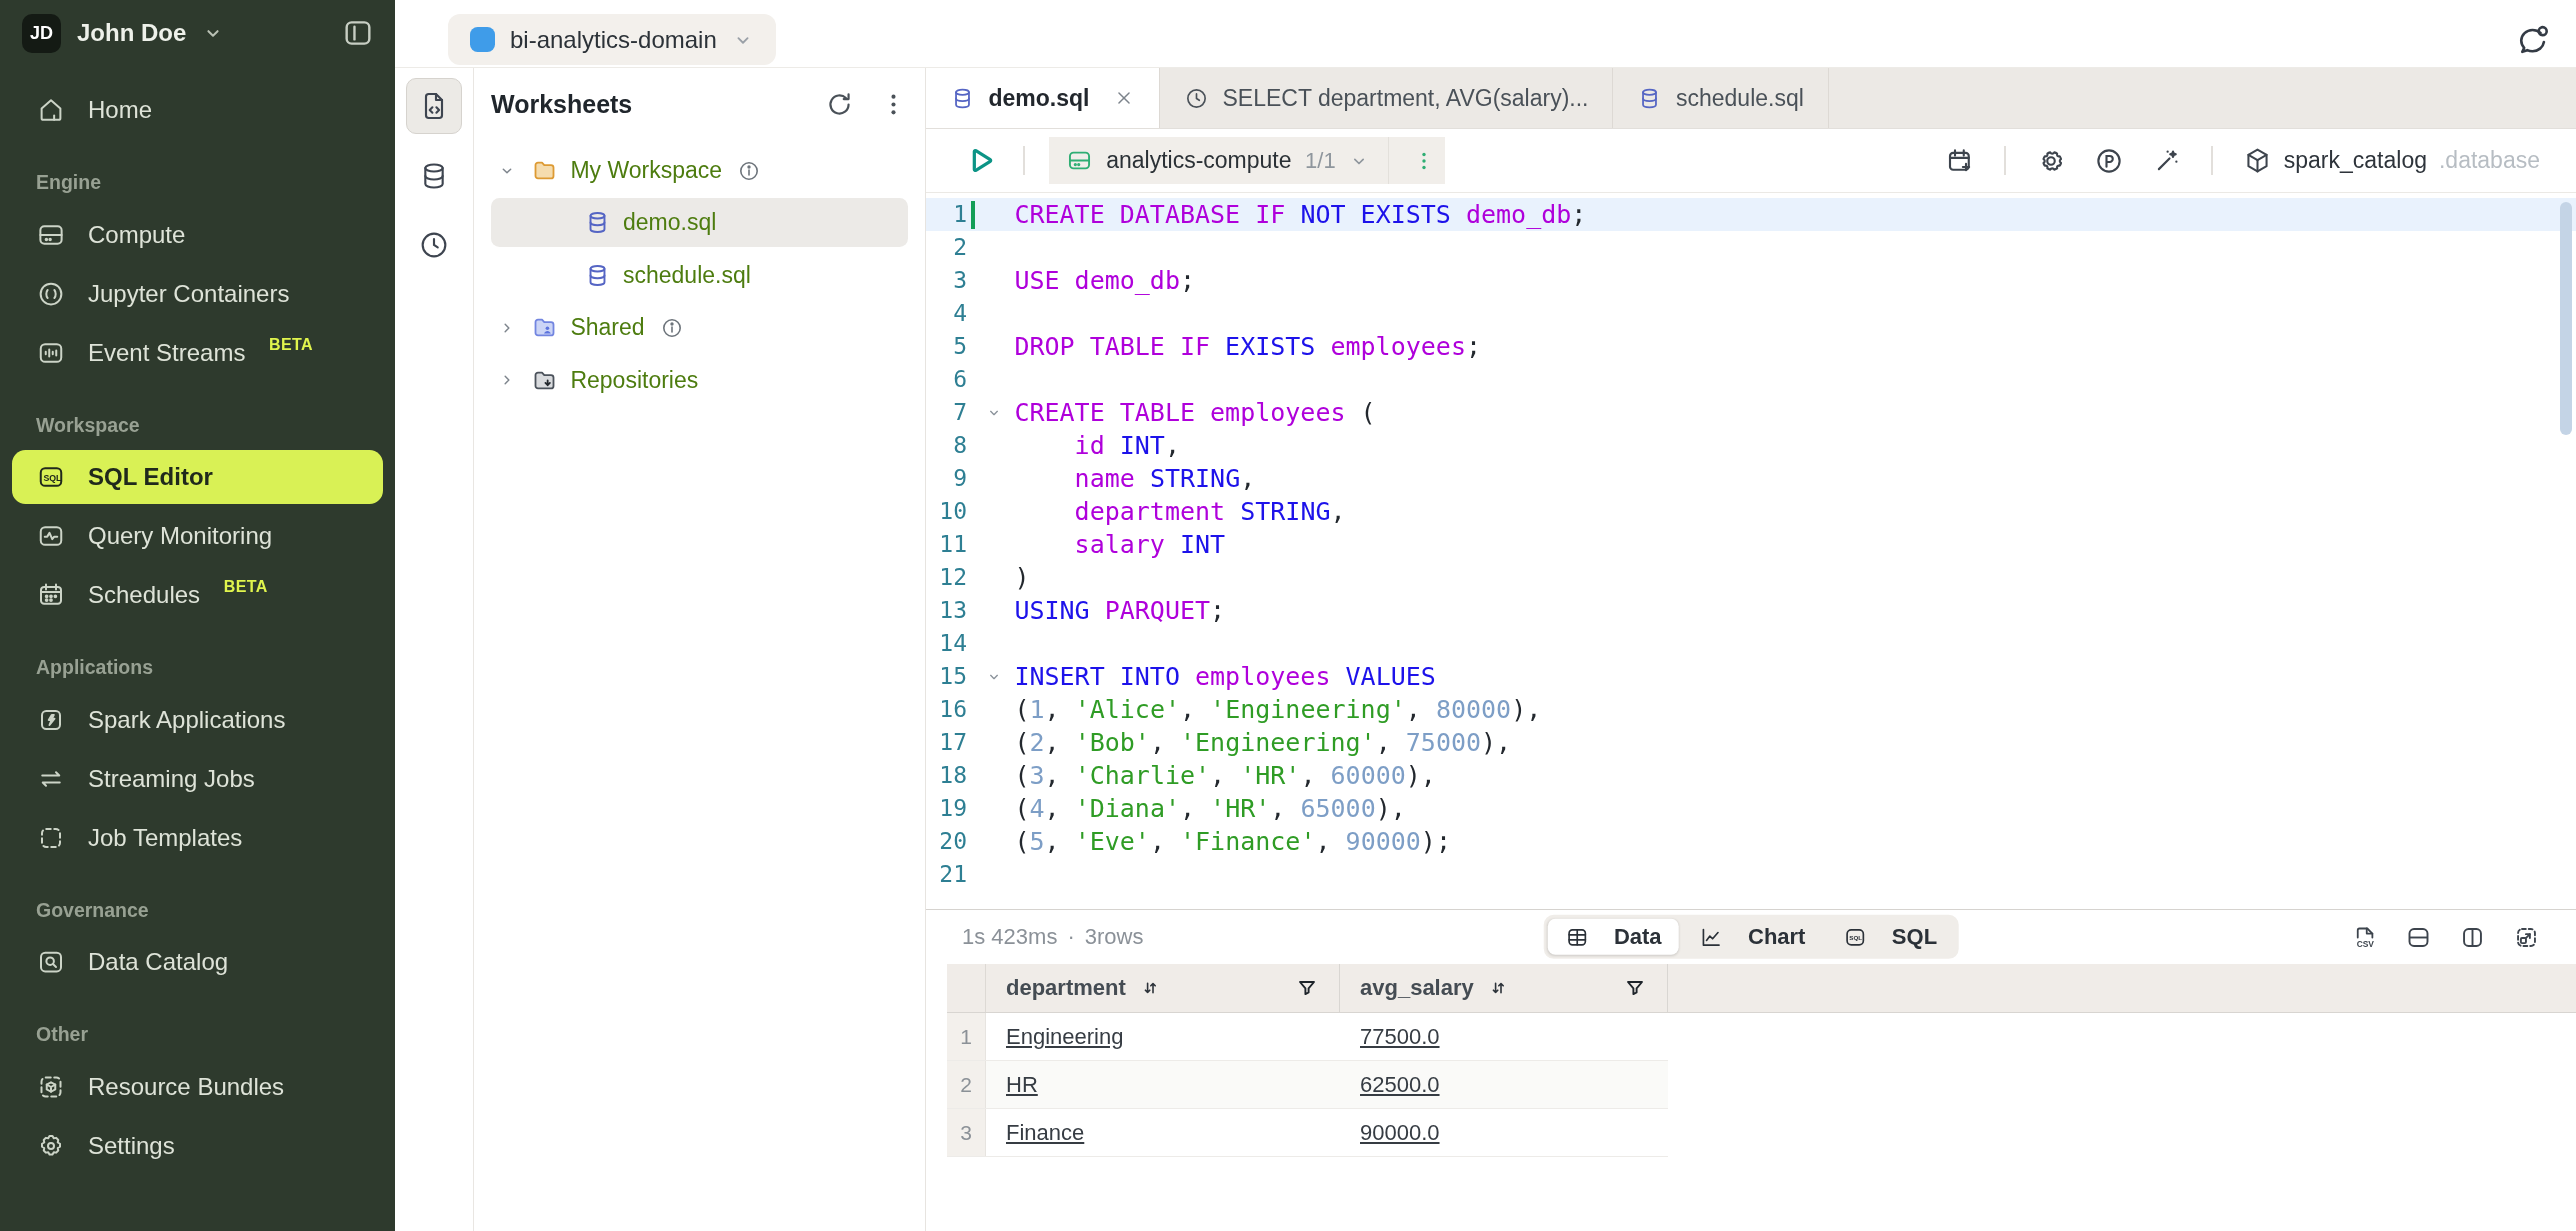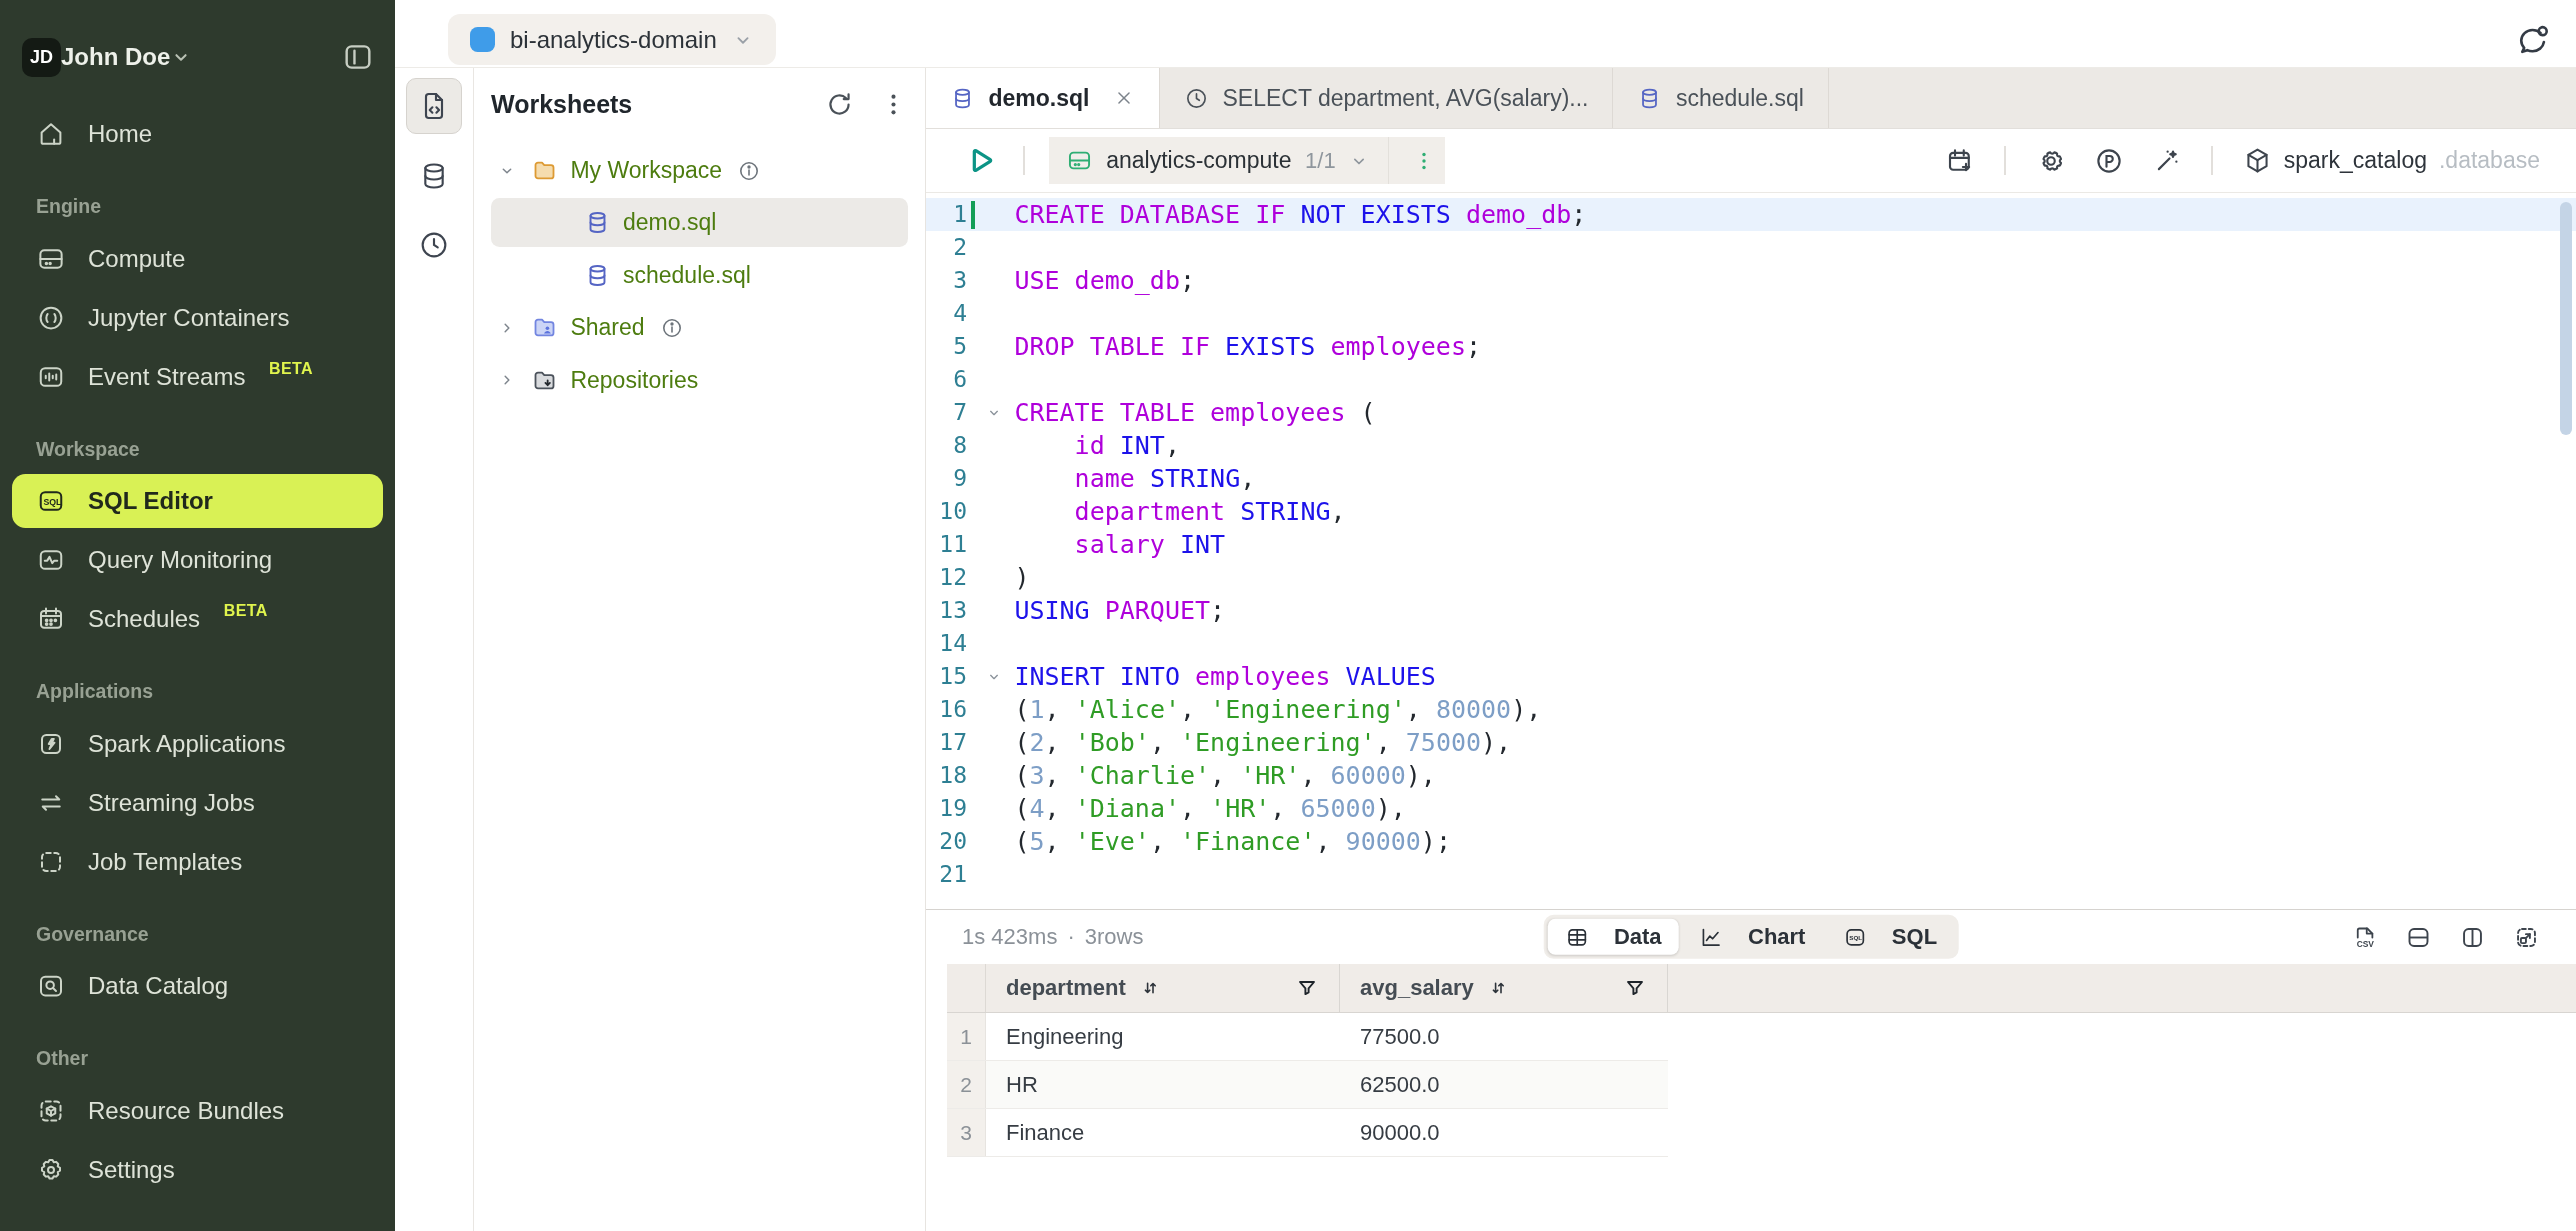--- a/index.html
+++ b/index.html
@@ -3,21 +3,21 @@
 <meta charset="utf-8">
 <style>
   * { box-sizing: border-box; margin: 0; padding: 0; }
   html, body { width: 2576px; height: 1231px; overflow: hidden;
     font-family: "Liberation Sans", sans-serif; background: #fff; color: #2b3138; }
   .app { display: flex; width: 100%; height: 100%; }
 
   
   .sidebar { width: 395px; flex-shrink: 0; background: #2e3a2d; color: #dfe3d8;
     display: flex; flex-direction: column; }
-  .side-head { display: flex; align-items: center; gap: 0; padding: 13.5px 20px 8.5px 22px; margin-top: 24px; }
+  .side-head { display: flex; align-items: center; gap: 16px; padding: 13.5px 20px 8.5px 22px; }
   .avatar { width: 39px; height: 39px; border-radius: 10px; background: #141a14; color: #fff;
     font-size: 18px; font-weight: 700; display: flex; align-items: center; justify-content: center; }
   .user-name { font-size: 24px; font-weight: 600; color: #eef1ea; }
   .side-head .chev { color: #b9c1b4; }
   .collapse-btn { margin-left: auto; color: #c7cec3; width: 34px; height: 34px; }
   .side-nav { flex: 1; padding: 22px 12px 0 12px; }
   .section-label { font-size: 19.5px; font-weight: 700; color: #98a193; margin: 34px 0 13.5px 24px; }
   .side-item { display: flex; align-items: center; gap: 22px; height: 54px; padding: 0 10px 0 24px;
     border-radius: 13.5px; font-size: 24px; color: #dee3d8; margin-bottom: 5px; cursor: pointer; }
   .side-item .icon { width: 30px; height: 30px; color: #ccd4c7; flex-shrink: 0; }
@@ -130,21 +130,21 @@
     color: #454c53; border-right: 1.7px solid #d9d6d2; flex-shrink: 0; }
   .rt-col .sort { width: 24px; height: 24px; color: #2d333a; cursor: pointer; }
   .rt-col .funnel { width: 24px; height: 24px; margin-left: auto; color: #1e242a; cursor: pointer; }
   .rt-col:nth-of-type(2) { width: 354px; }
   .rt-col:nth-of-type(3) { width: 328px; }
   .rt-filler { flex: 1; }
   .rt-row { display: flex; height: 48px; width: 721px; border-bottom: 0.8px solid #edebe8; }
   .rt-row.alt { background: #fafaf8; }
   .rt-num { width: 39px; flex-shrink: 0; background: #f3f0ec; color: #8b9197; font-size: 21px;
     display: flex; align-items: center; justify-content: center; border-right: 0.8px solid #e7e4e0; }
-  .rt-cell { display: flex; align-items: center; padding: 0 20px; color: #363c43; flex-shrink: 0; }
+  .rt-cell { display: flex; align-items: center; padding: 0 20px; color: #363c43; flex-shrink: 0; text-decoration: underline; }
   .rt-cell:nth-of-type(2) { width: 354px; }
   .rt-cell:nth-of-type(3) { width: 328px; }
 </style>
 </head>
 <body>
 
 <div class="app">
 
   <aside class="sidebar">
     <div class="side-head">

